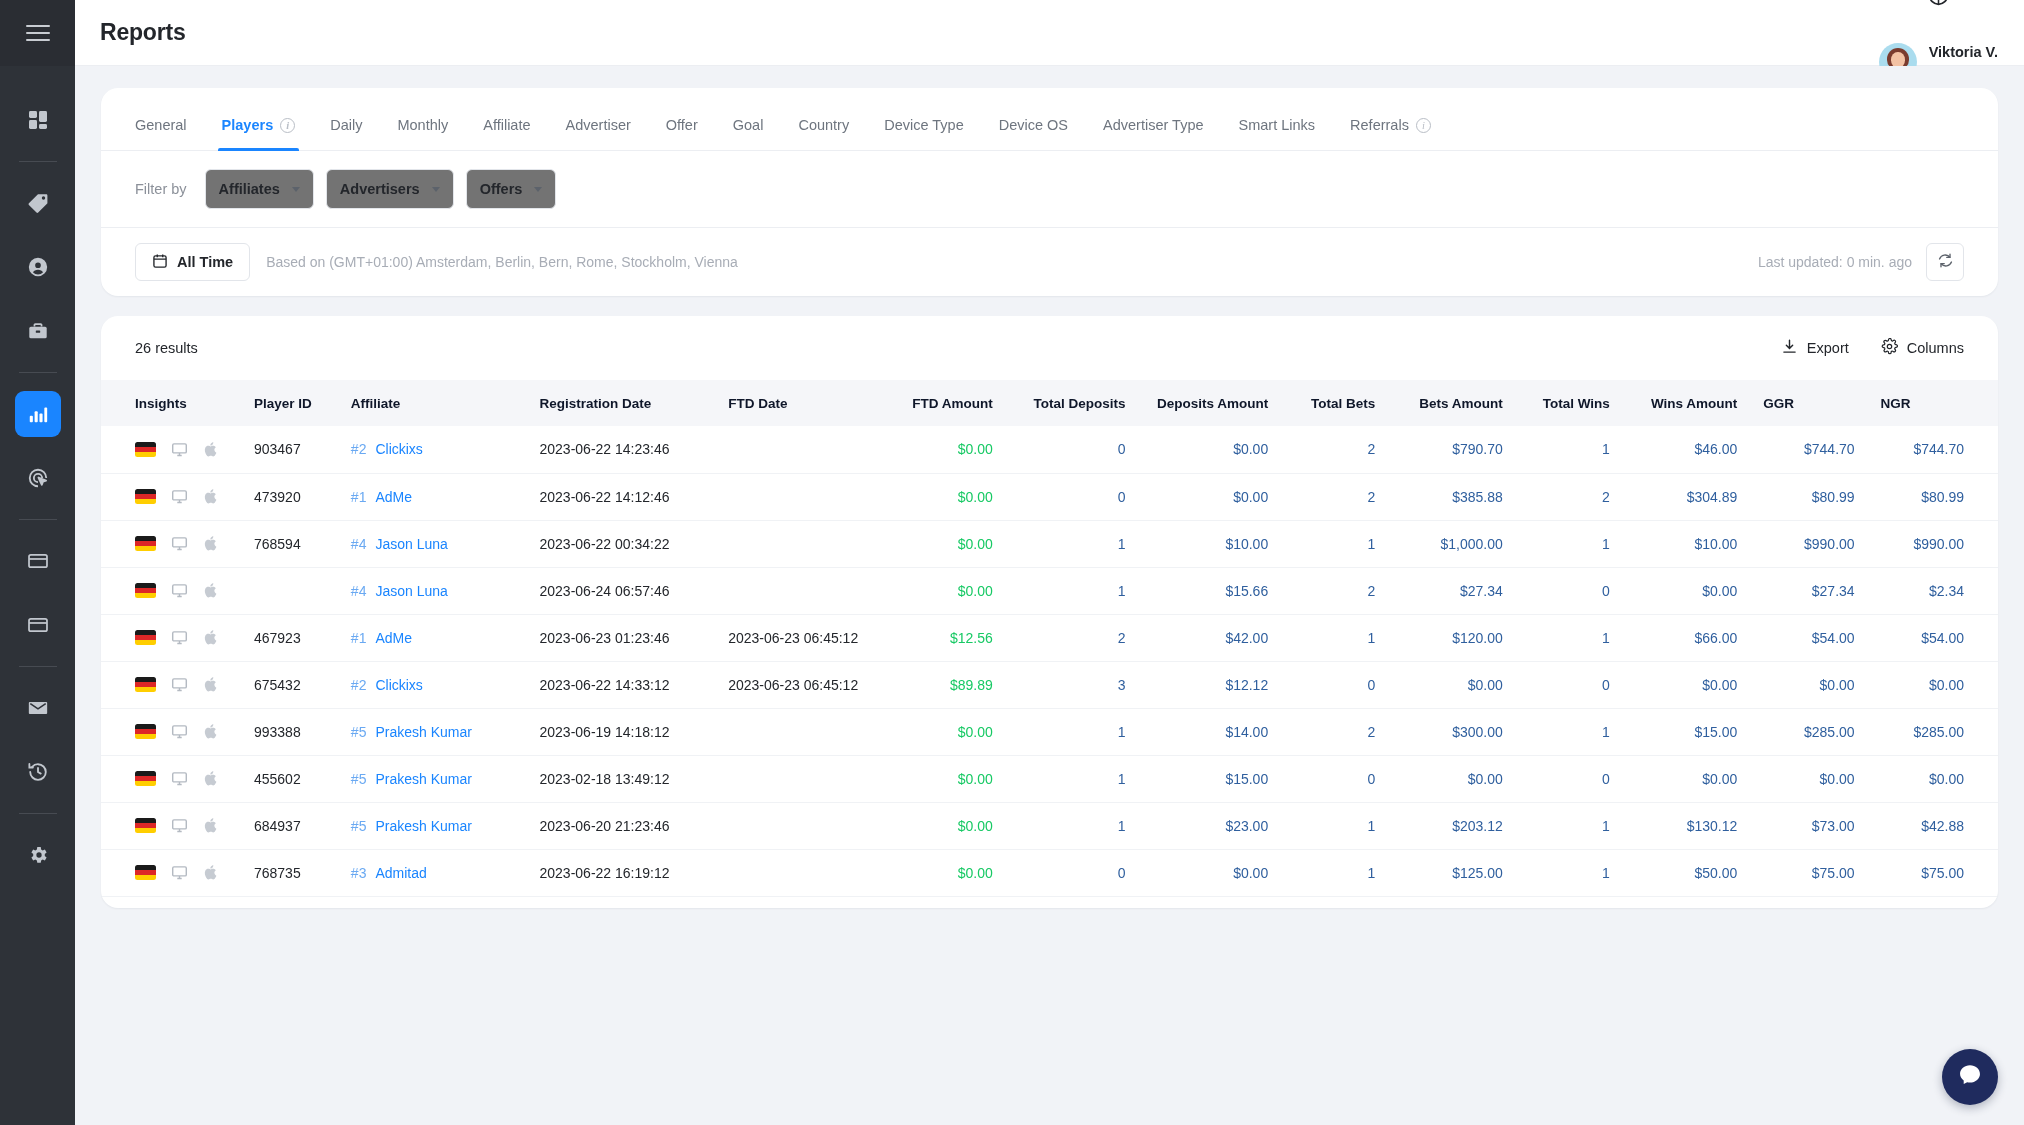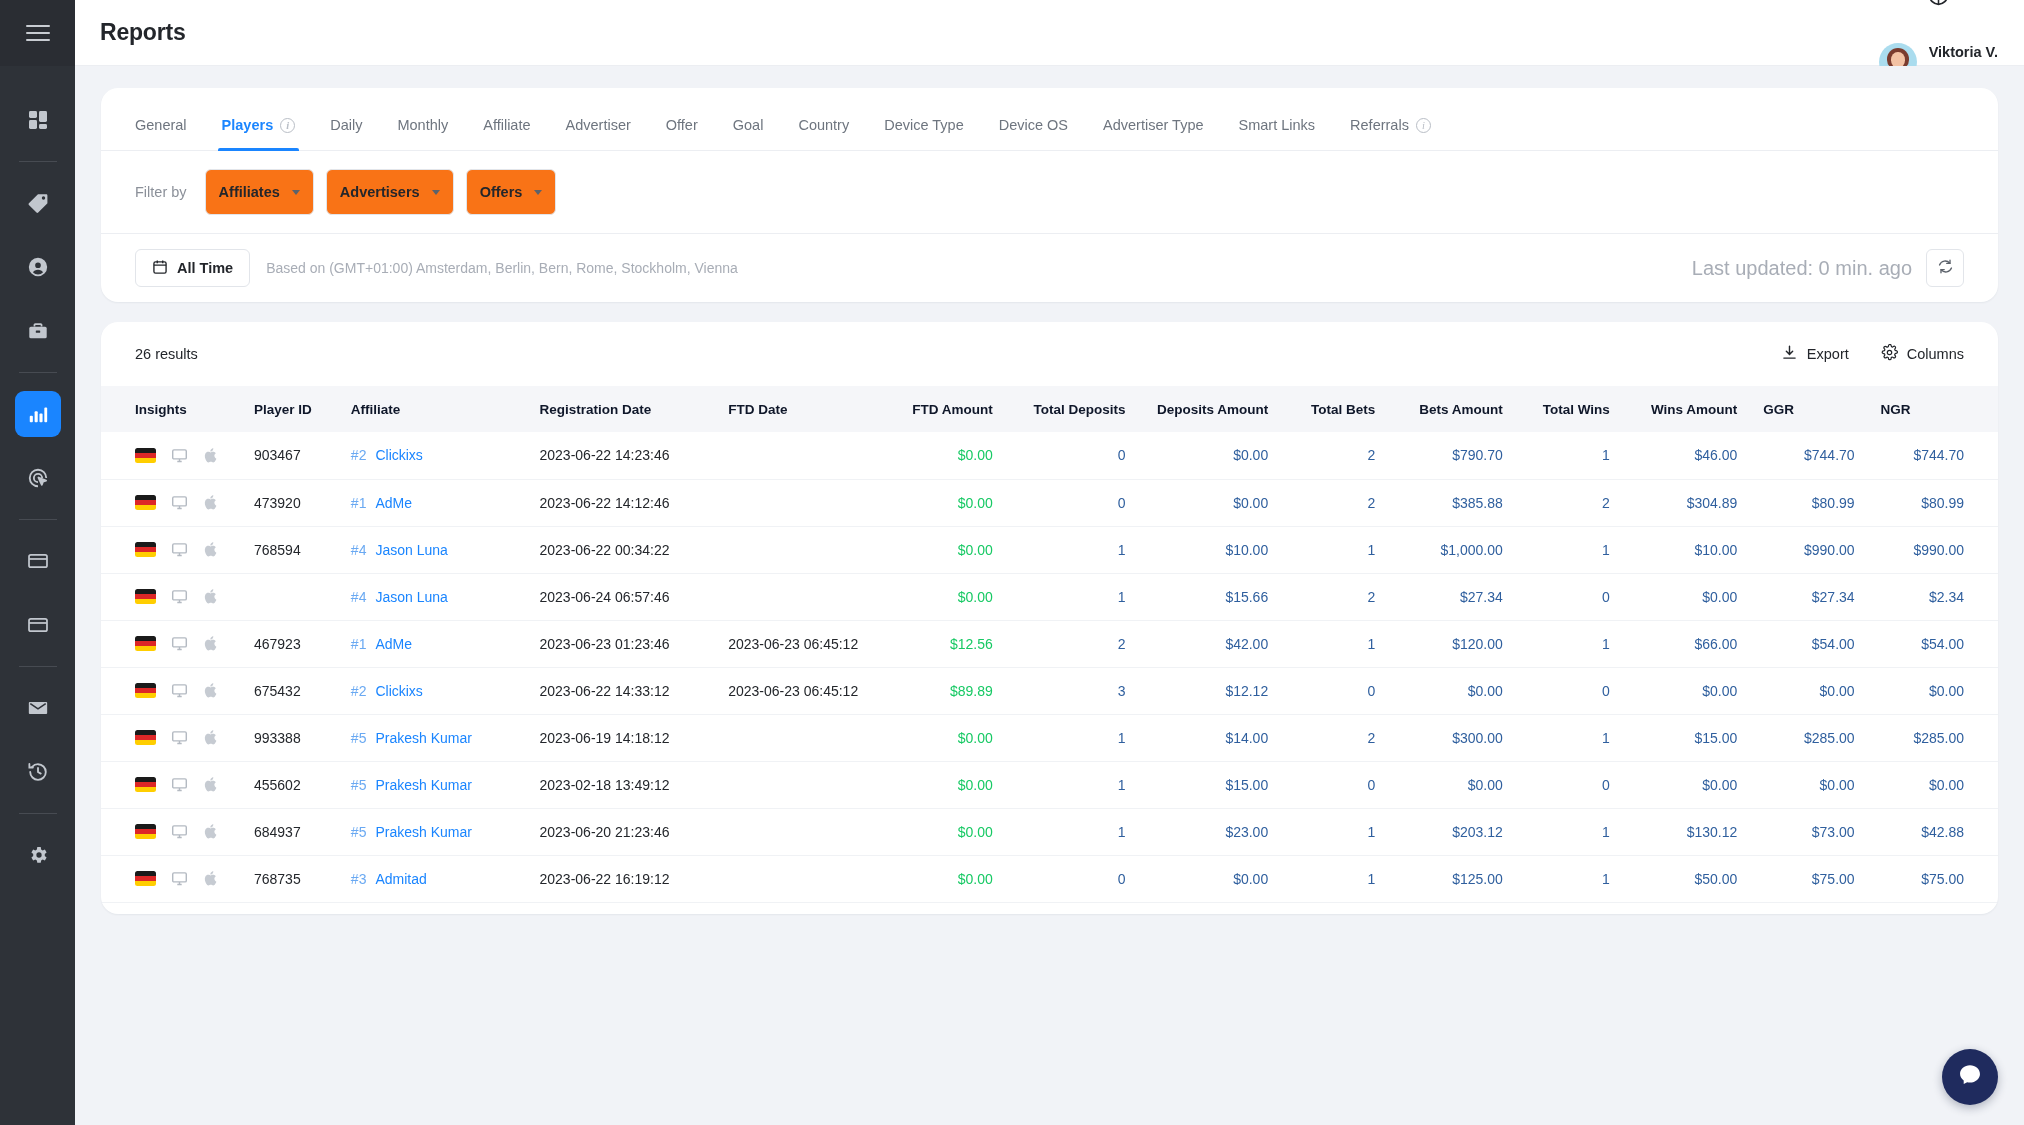--- a/index.html
+++ b/index.html
@@ -127,21 +127,21 @@
 
   
   .filter-row {
     display: flex; align-items: center;
     padding: 18px 34px; gap: 12px;
     border-bottom: 1px solid #eceef2;
   }
   .filter-label { font-size: 14.5px; color: #8b9099; margin-right: 6px; }
   .dropdown {
     border: 1px solid #e2e5ea; border-radius: 6px;
-    background: #f97316; height: 46px;
+    background: #737373; height: 40px;
     padding: 0 13px;
     display: flex; align-items: center; gap: 12px;
     font-size: 14.5px; color: #23262b; font-weight: 600;
   }
   .caret {
     width: 0; height: 0;
     border-left: 4.5px solid transparent;
     border-right: 4.5px solid transparent;
     border-top: 5.5px solid #5c626b;
   }
@@ -154,21 +154,21 @@
   .date-btn {
     border: 1px solid #e2e5ea; border-radius: 6px;
     height: 38px; padding: 0 16px;
     display: flex; align-items: center; gap: 9px;
     font-size: 14.5px; font-weight: bold; color: #23262b;
   }
   .timezone-text { font-size: 14px; color: #a8adb6; }
   .lastupd {
     margin-left: auto; display: flex; align-items: center; gap: 14px;
   }
-  .lastupd-text { font-size: 20px; color: #a8adb6; }
+  .lastupd-text { font-size: 14px; color: #a8adb6; }
   .refresh-btn {
     width: 38px; height: 38px;
     border: 1px solid #e2e5ea; border-radius: 6px;
     display: flex; align-items: center; justify-content: center;
     color: #5c626b;
   }
 
   
   #results-card { margin-top: 20px; overflow: hidden; }
   .results-head {

